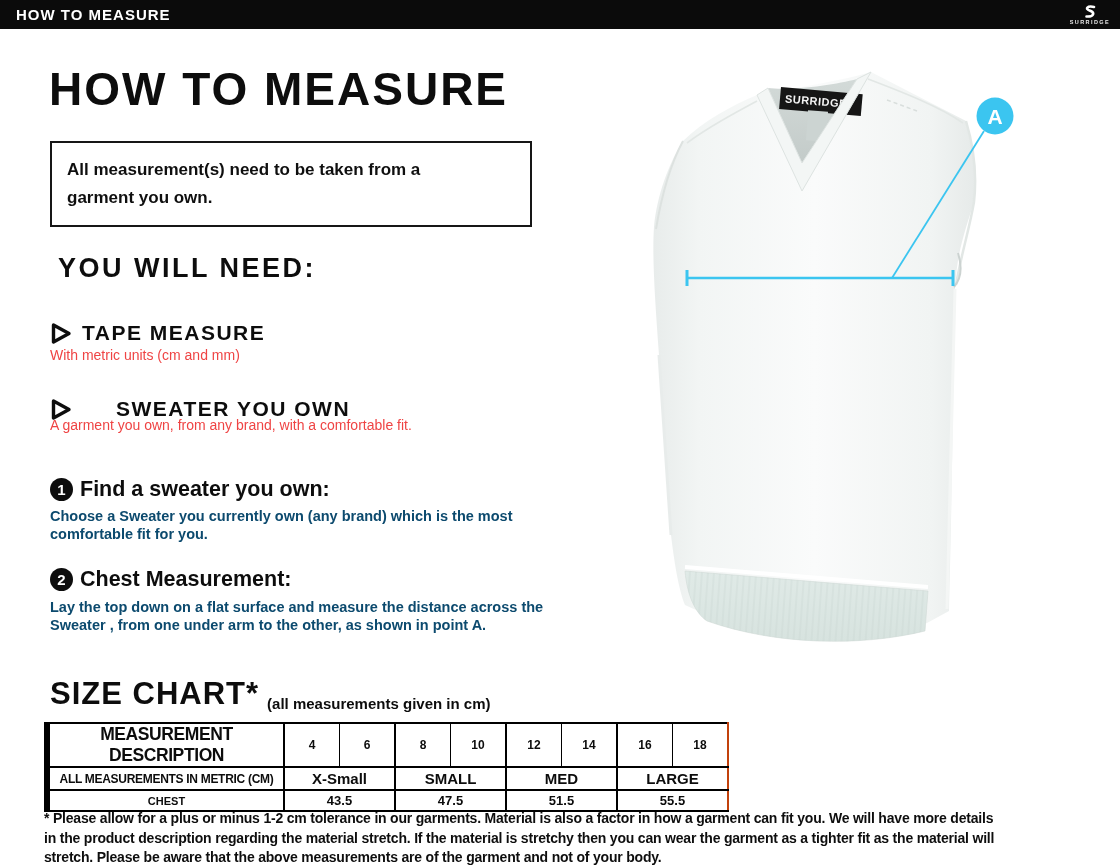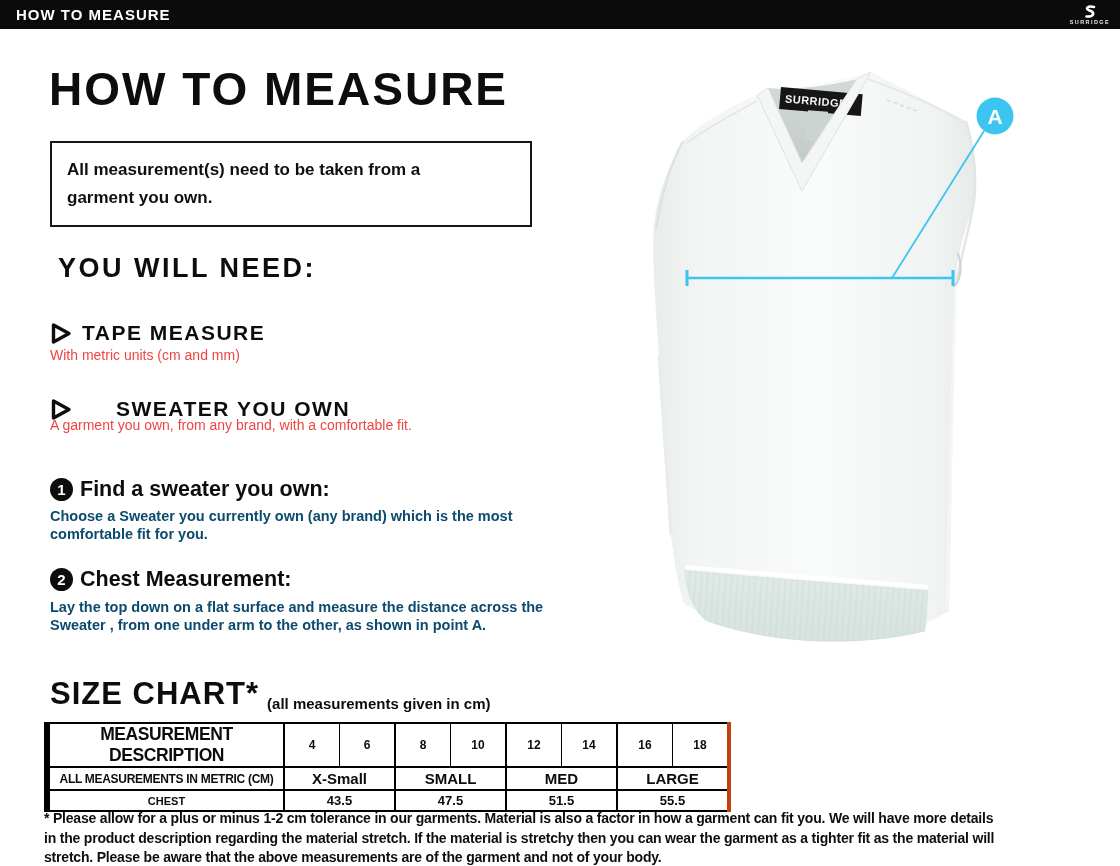--- a/index.html
+++ b/index.html
@@ -39,21 +39,21 @@
   table.sizechart{left:44px;top:722px;border-collapse:collapse;table-layout:fixed;position:absolute;}
   table.sizechart td{border-top:2px solid #000;border-bottom:2px solid #000;padding:0;text-align:center;vertical-align:middle;color:#0c0c0c;background:#fff;}
   td.c1{width:233px;text-align:left;padding-left:5px;border-left:6px solid #000000;}
   td.numcell{width:54px;}
   td.grpcell{width:108px;}
   .r1 td{height:25px;}
   .r2 td{height:21px;}
   .r3 td{height:19px;}
   td.gstart{border-left:2px solid #000;}
   td.pair2{border-left:1px solid #000;}
-  td.lastcell{border-right:4px solid #c2410c;}
+  td.lastcell{border-right:2px solid #c2410c;}
   .t-biglabel{font-size:17.5px;font-weight:bold;letter-spacing:-0.4px;}
   .t-num{font-size:12px;font-weight:bold;}
   .t-metric{font-size:12px;font-weight:bold;letter-spacing:-0.3px;margin-left:44px;}
   .t-grp{font-size:15px;font-weight:bold;}
   .t-rowlabel{font-size:11px;font-weight:bold;}
   .t-val{font-size:13px;font-weight:bold;}
 
   .footnote{left:44px;top:809px;width:964px;font-size:14px;font-weight:bold;line-height:19.5px;color:#0e0e0e;letter-spacing:-0.2px;}
 
   .vest{left:623px;top:53px;width:404px;height:604px;}

